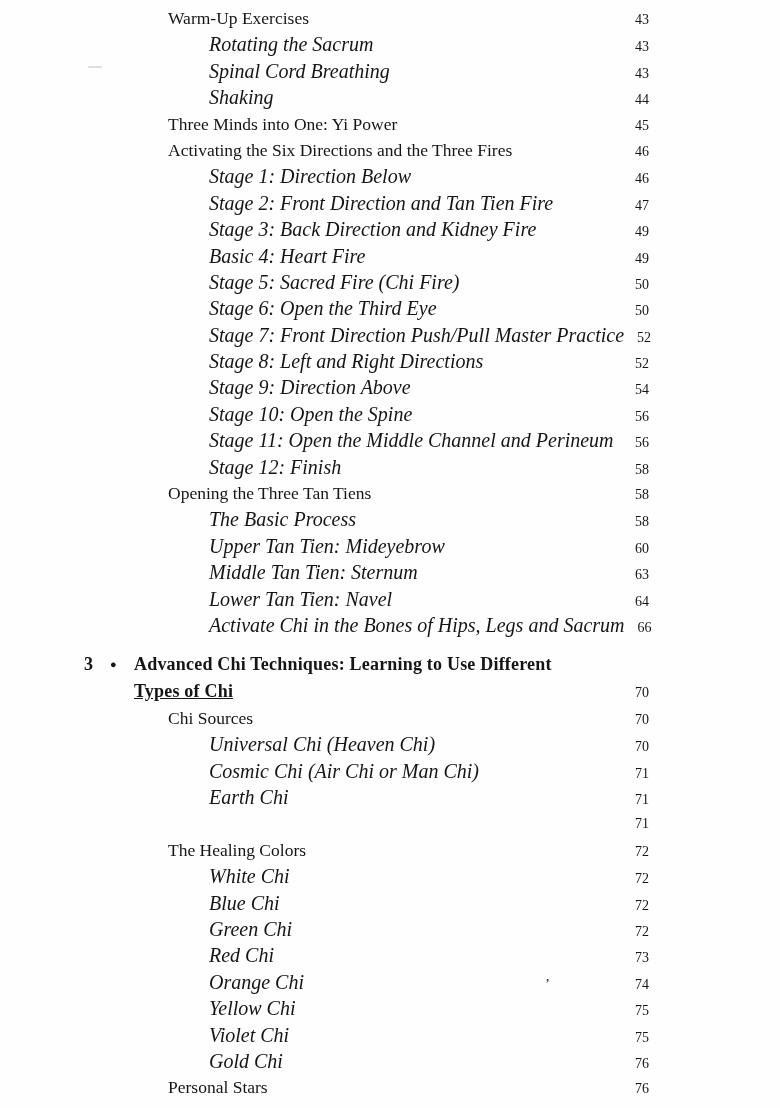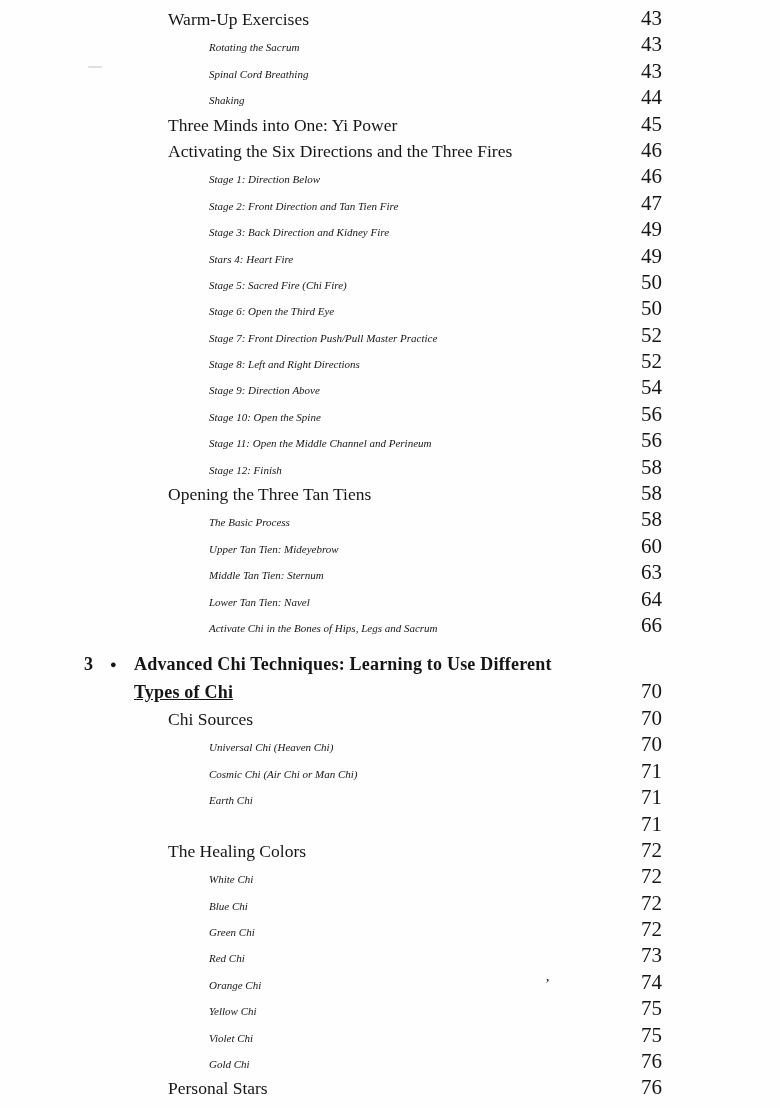--- a/index.html
+++ b/index.html
@@ -27,27 +27,27 @@
     white-space: nowrap;
   }
   .row .title { white-space: nowrap; }
   .lvl1 .title {
     margin-left: 168px;
     font-size: 17.5px;
   }
   .lvl2 .title {
     margin-left: 209px;
     font-style: italic;
-    font-size: 11px;
+    font-size: 20px;
   }
   .spacer { flex: 1 1 auto; }
   .pg {
-    font-size: 21px;
+    font-size: 14px;
     min-width: 40px;
-    text-align: right;
+    text-align: center;
     font-style: normal;
   }
   .chapter {
     display: block;
     height: auto;
     margin-top: 13px;
     font-weight: bold;
     font-size: 18px;
   }
   .ch-line {
@@ -135,21 +135,21 @@
         <span class="title">Stage 2: Front Direction and Tan Tien Fire</span>
         <span class="spacer"></span>
         <span class="pg">47</span>
       </div>
       <div class="row lvl2">
         <span class="title">Stage 3: Back Direction and Kidney Fire</span>
         <span class="spacer"></span>
         <span class="pg">49</span>
       </div>
       <div class="row lvl2">
-        <span class="title">Stars 4: Heart Fire</span>
+        <span class="title">Basic 4: Heart Fire</span>
         <span class="spacer"></span>
         <span class="pg">49</span>
       </div>
       <div class="row lvl2">
         <span class="title">Stage 5: Sacred Fire (Chi Fire)</span>
         <span class="spacer"></span>
         <span class="pg">50</span>
       </div>
       <div class="row lvl2">
         <span class="title">Stage 6: Open the Third Eye</span>

